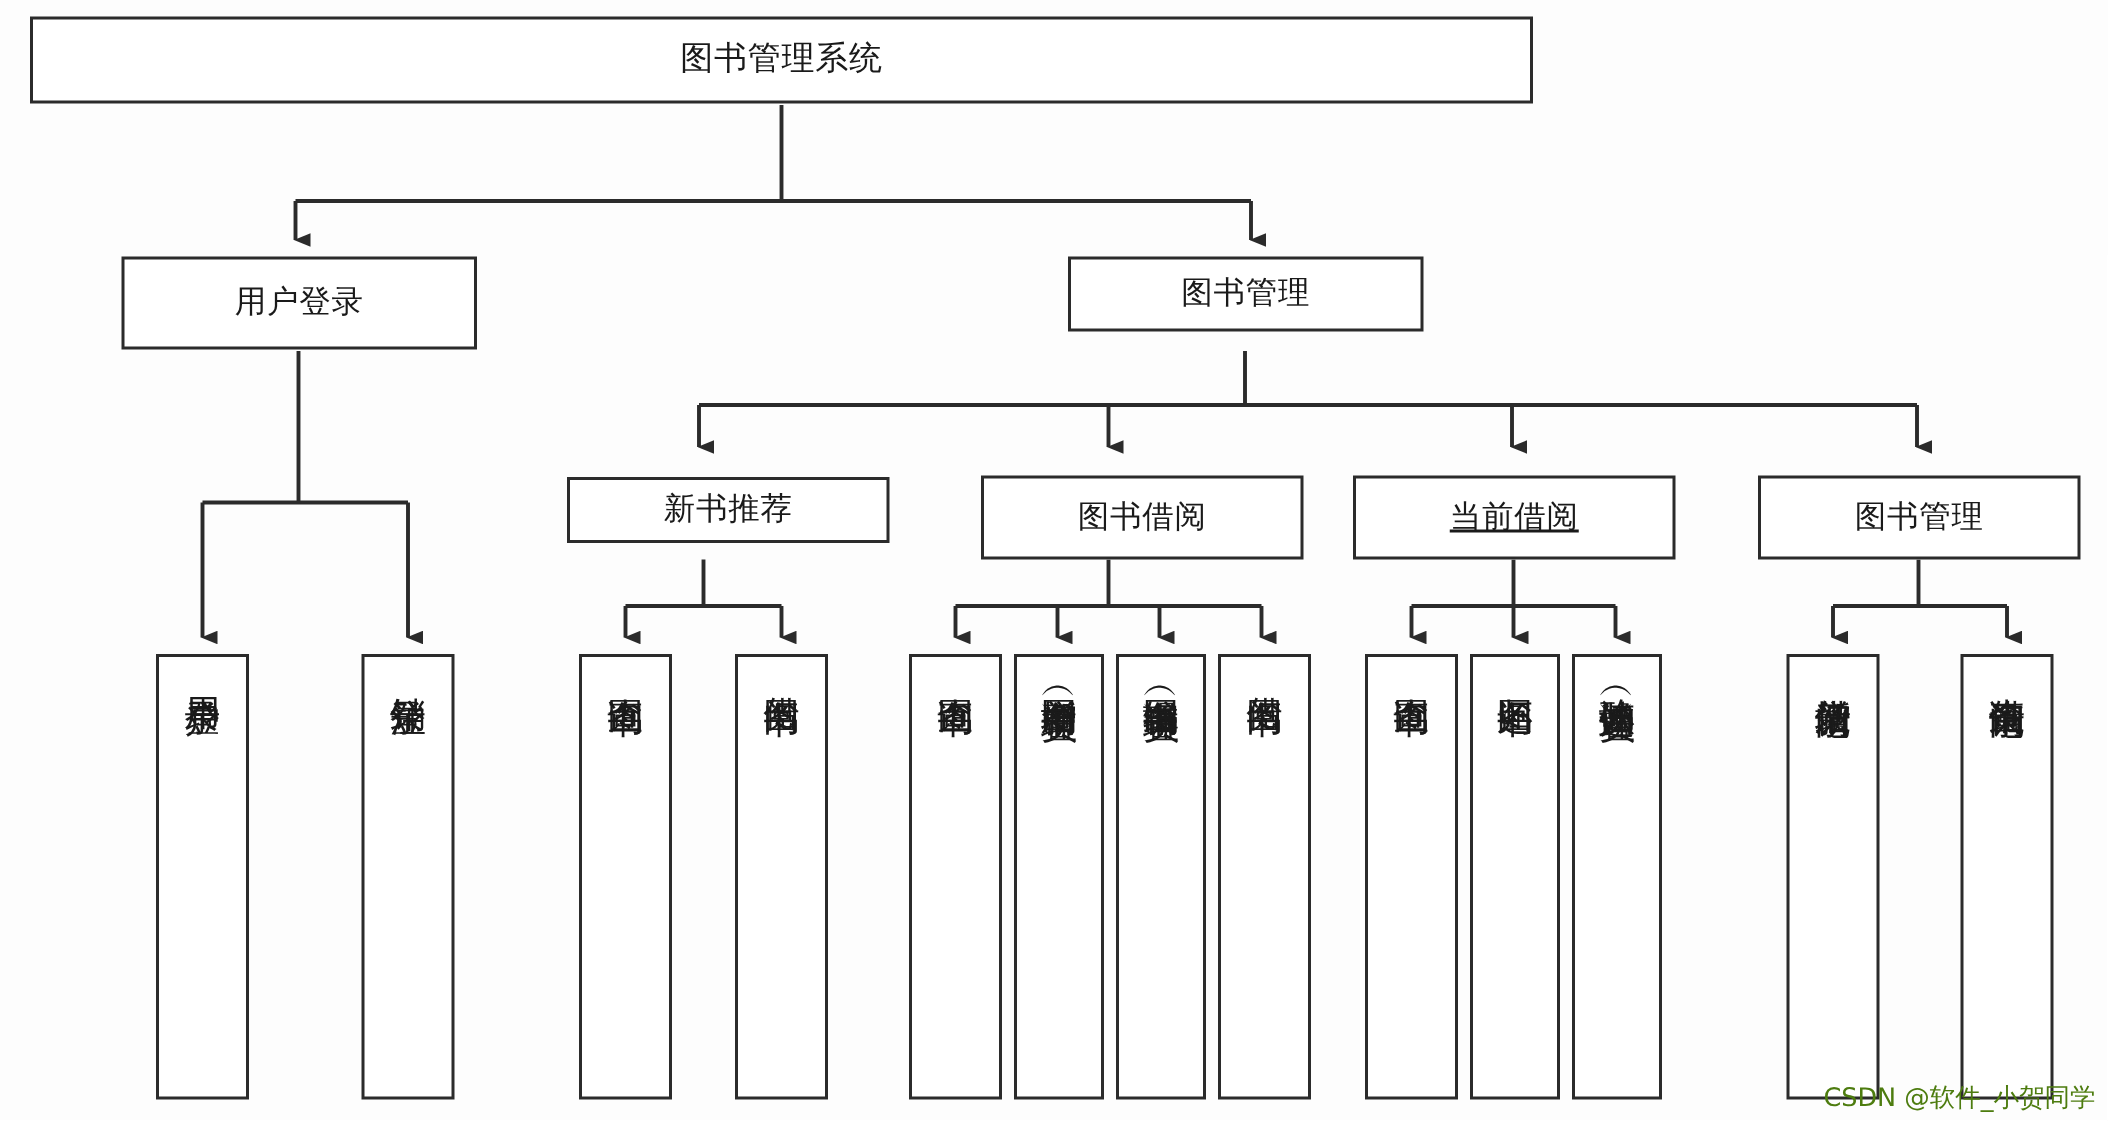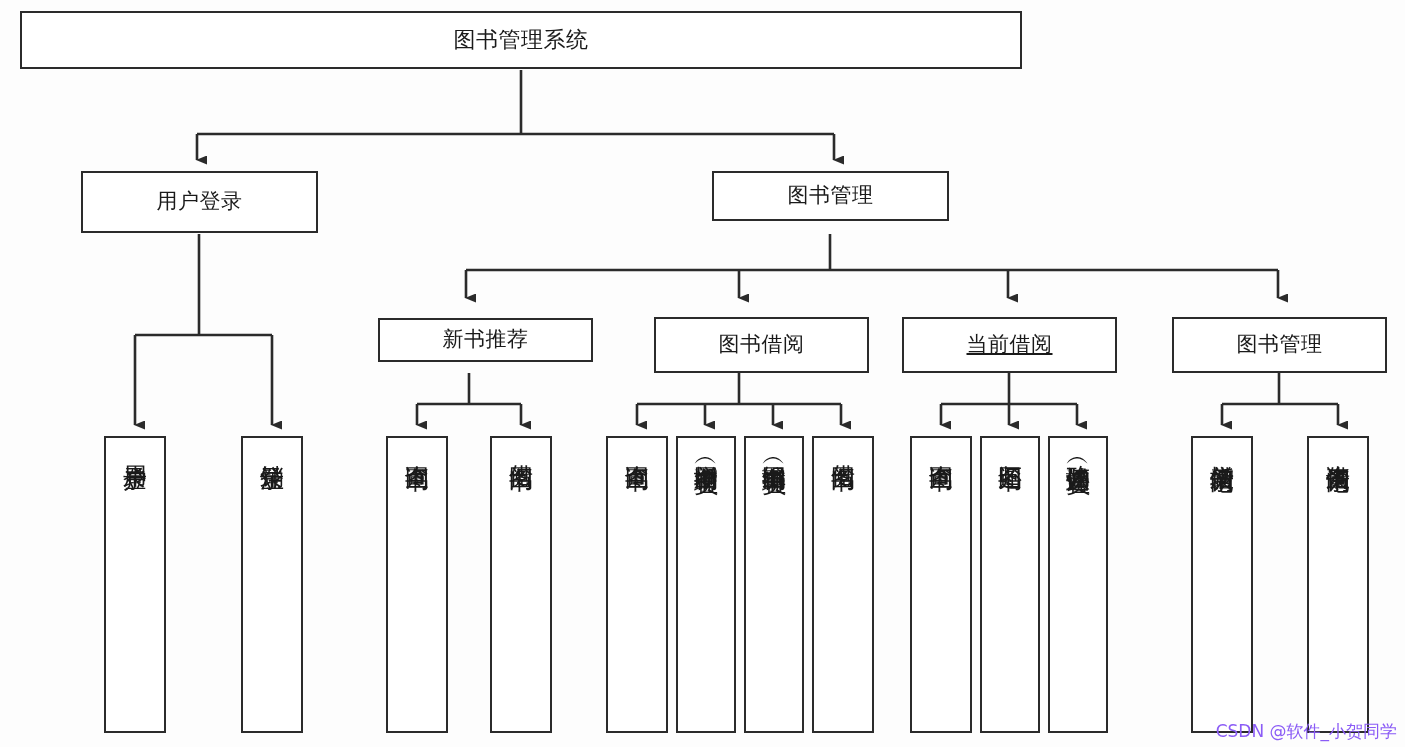--- a/index.html
+++ b/index.html
@@ -62,21 +62,21 @@
     font-size: 24px;
     line-height: 1.0;
     letter-spacing: 1px;
     white-space: nowrap;
   }
   .watermark {
     position: absolute;
     right: 8px;
     bottom: 4px;
     font-size: 17px;
-    color: #8b5cf6;
+    color: #4d7c0f;
     z-index: 5;
     white-space: nowrap;
     font-family: "DejaVu Sans", "Liberation Sans", sans-serif;
   }
 </style>
 </head>
 <body>
 
 <div id="diagram-root">
 

